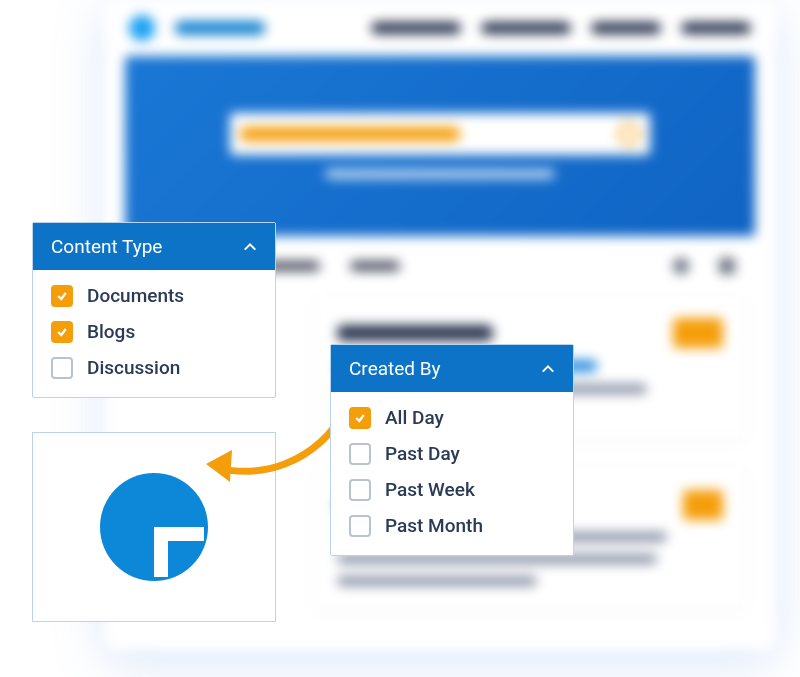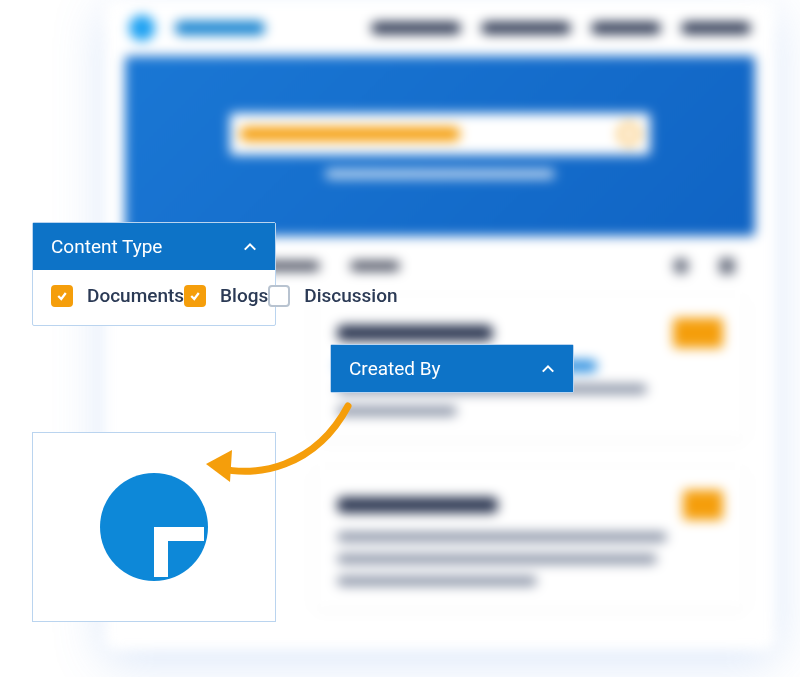--- a/index.html
+++ b/index.html
@@ -98,21 +98,21 @@
     align-items: center;
     justify-content: space-between;
   }
   .panel-header .chev {
     width: 14px; height: 14px;
     display: flex; align-items: center; justify-content: center;
   }
   .panel-header .chev svg { stroke: #fff; stroke-width: 2.4; fill: none; }
   .panel-body {
     padding: 14px 18px 18px 18px;
-    display: flex; flex-direction: row; 
+    display: flex; flex-direction: column; gap: 13px;
   }
   .check-item {
     display: flex; align-items: center; gap: 14px;
     font-size: 19px; color: #2b3a55; font-weight: 500;
     cursor: pointer;
   }
   .checkbox {
     width: 22px; height: 22px;
     border: 2px solid #b8c3d0;
     border-radius: 4px;
@@ -262,13 +262,35 @@
 
 <div id="panel-created-by" class="panel">
   <div class="panel-header">
     <span>Created By</span>
     <span class="chev">
       <svg viewBox="0 0 16 16" width="14" height="14">
           <path d="M2 11 L8 5 L14 11"></path>
         </svg>
     </span>
   </div>
+  <div class="panel-body">
+    <div class="check-item">
+      <span class="checkbox checked">
+        <svg viewBox="0 0 16 16" width="12" height="12">
+            <path d="M3 8 L7 12 L13 4"></path>
+          </svg>
+      </span>
+      <span>All Day</span>
+    </div>
+    <div class="check-item">
+      <span class="checkbox"></span>
+      <span>Past Day</span>
+    </div>
+    <div class="check-item">
+      <span class="checkbox"></span>
+      <span>Past Week</span>
+    </div>
+    <div class="check-item">
+      <span class="checkbox"></span>
+      <span>Past Month</span>
+    </div>
+  </div>
 </div>
 
 </body></html>

